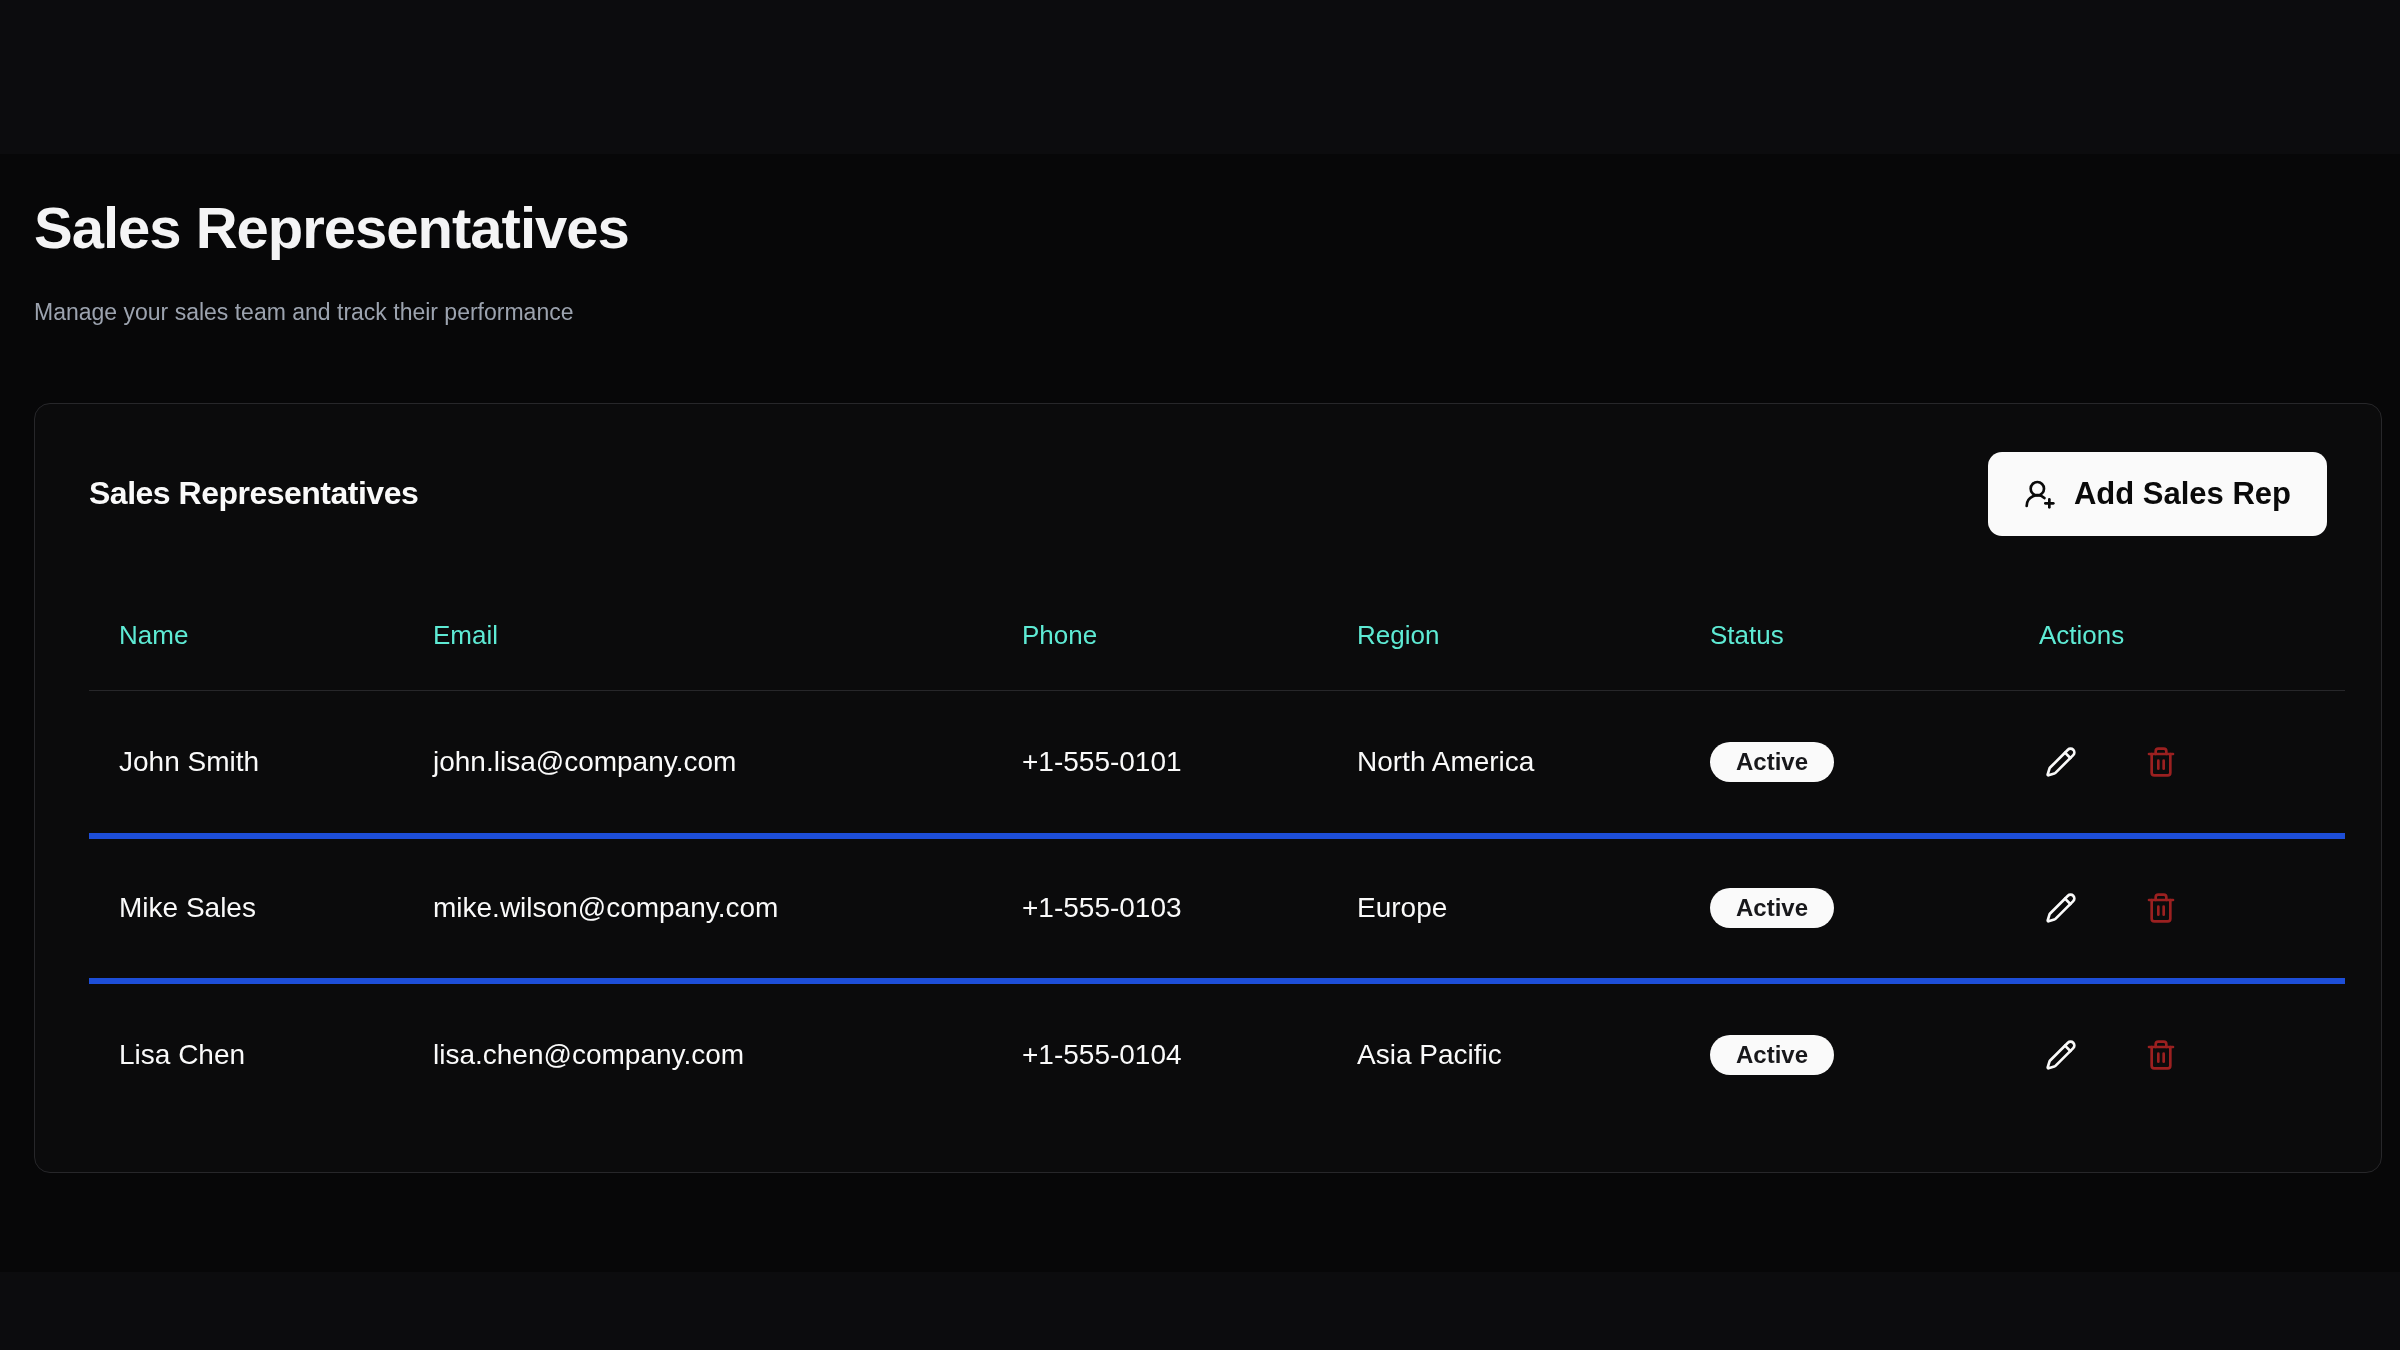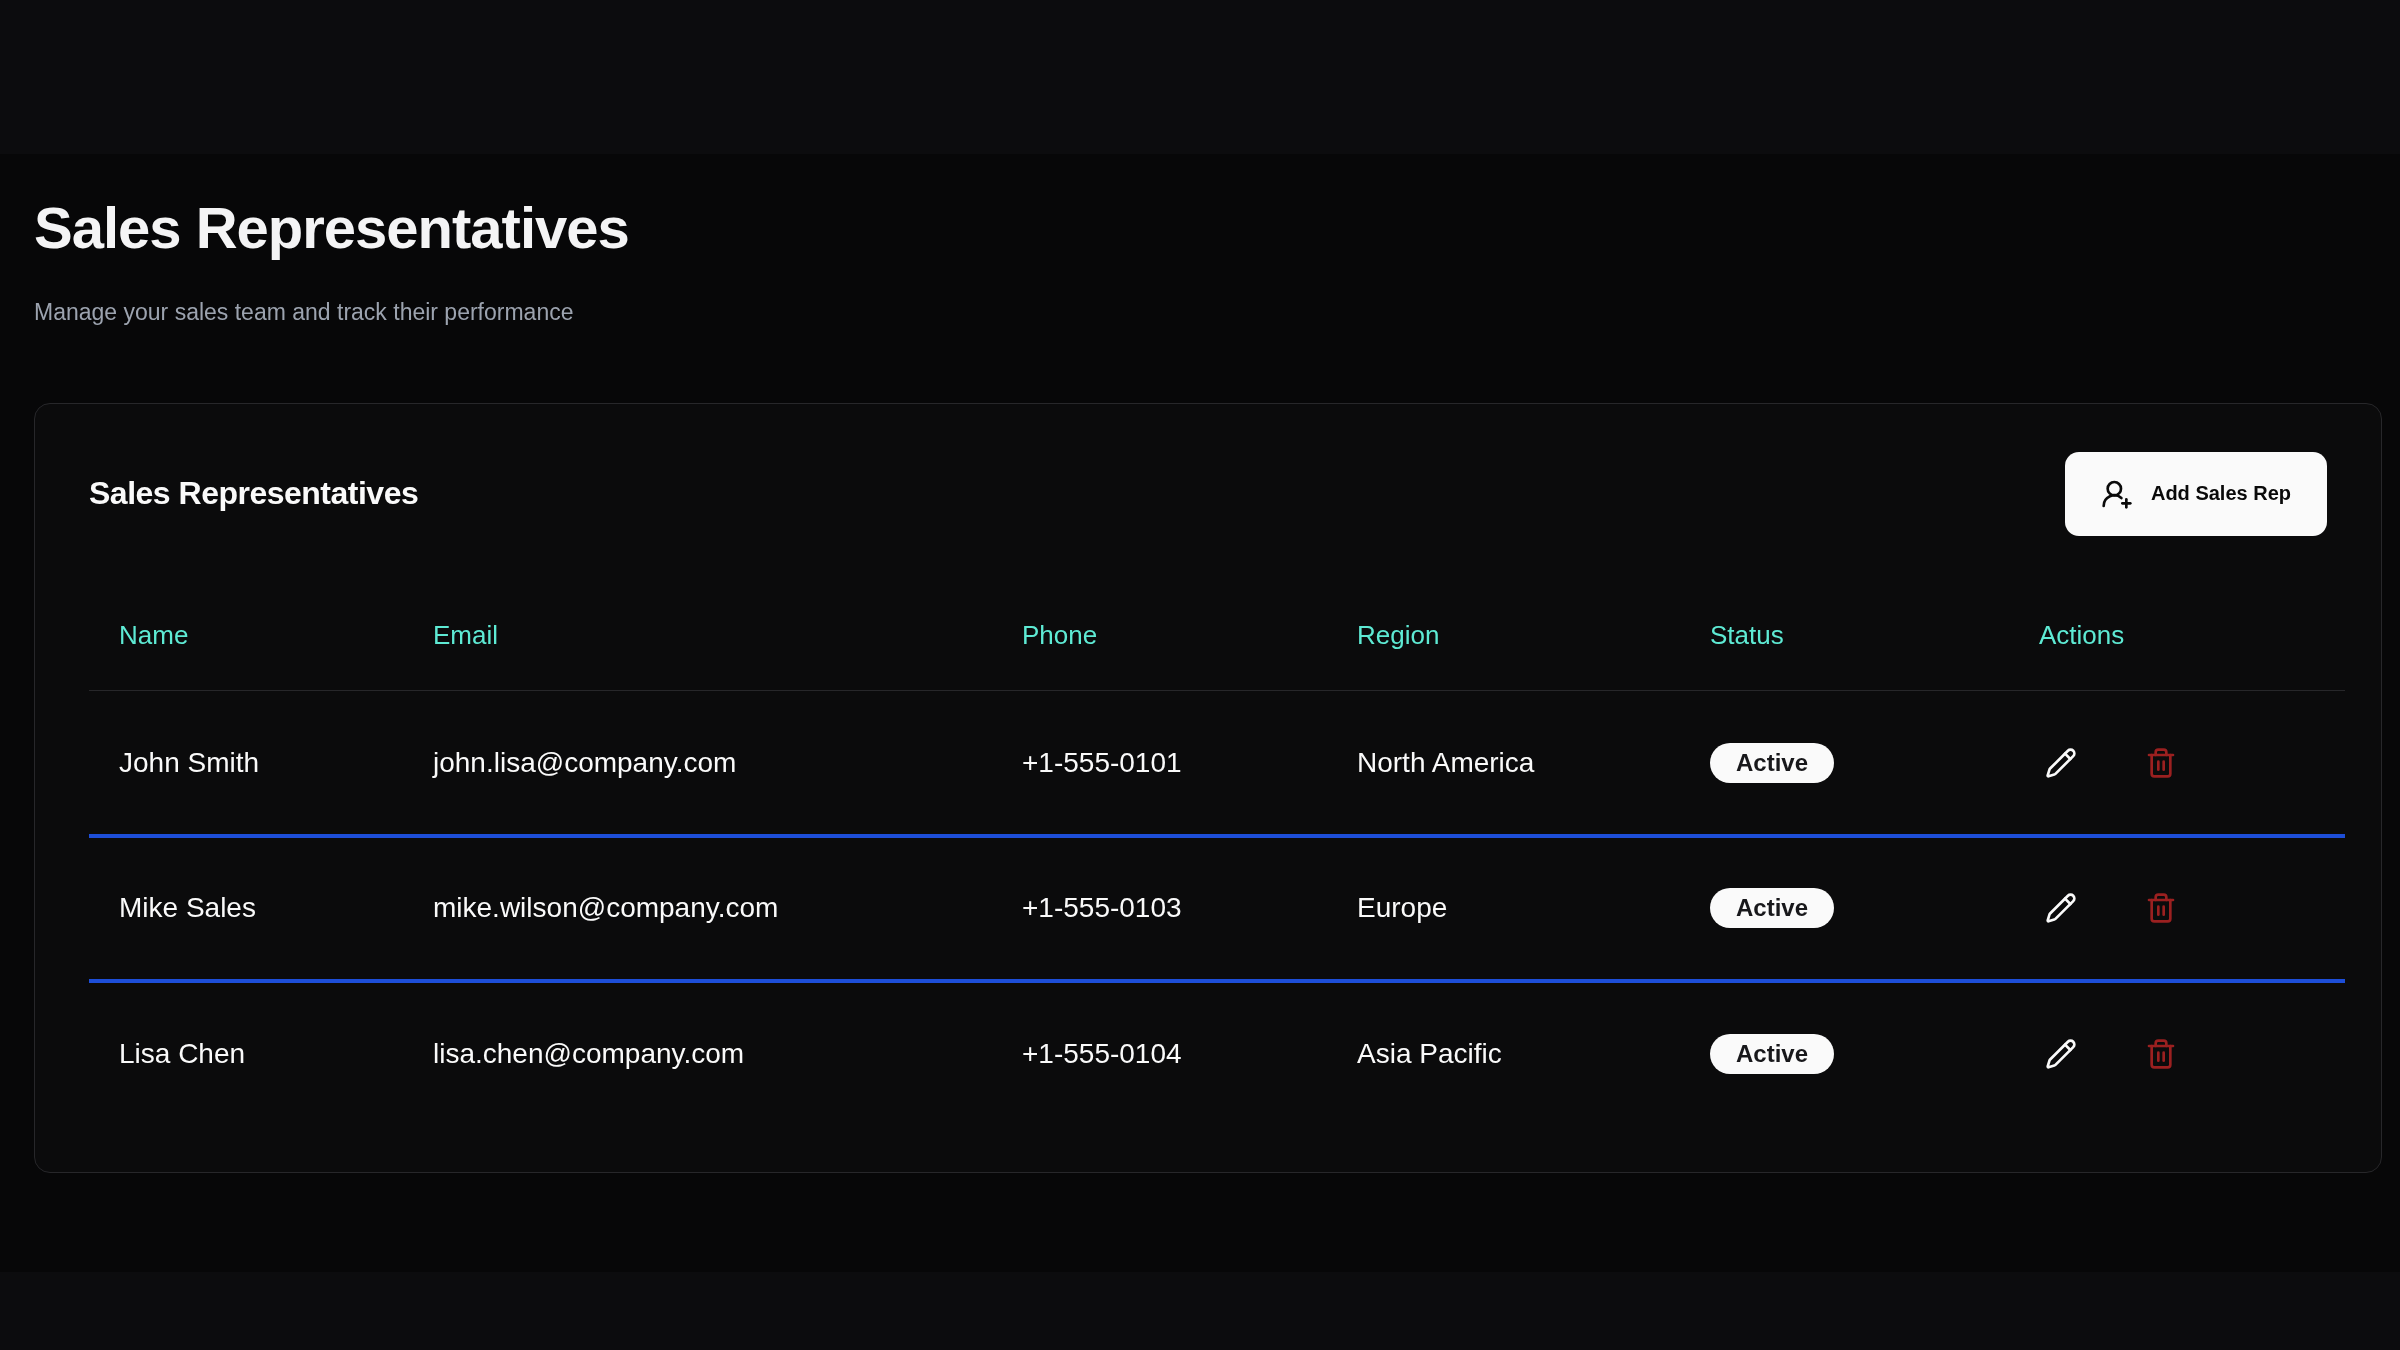--- a/index.html
+++ b/index.html
@@ -51,21 +51,21 @@
     display: flex;
     align-items: center;
     gap: 18px;
     height: 84px;
     padding: 0 36px;
     background: #fafafa;
     color: #0a0a0a;
     border: none;
     border-radius: 14px;
     font-family: inherit;
-    font-size: 20px;
+    font-size: 31px;
     font-weight: 600;
     cursor: pointer;
   }
   .add-btn svg { display: block; }
   table {
     width: 100%;
     margin-top: 45px;
     border-collapse: collapse;
     table-layout: fixed;
   }
@@ -84,21 +84,21 @@
     font-weight: 500;
     color: #5eead4;
     border-bottom: 1px solid #27272a;
   }
   tbody td {
     height: 145px;
     vertical-align: middle;
     padding-left: 30px;
     font-size: 28px;
     color: #fafafa;
-    border-bottom: 4px solid #1d4ed8;
+    border-bottom: 6px solid #1d4ed8;
   }
   tbody tr:last-child td { border-bottom: none; }
   td.name { font-weight: 500; }
   .badge {
     display: inline-flex;
     align-items: center;
     justify-content: center;
     height: 40px;
     padding: 0 26px;
     border-radius: 9999px;

